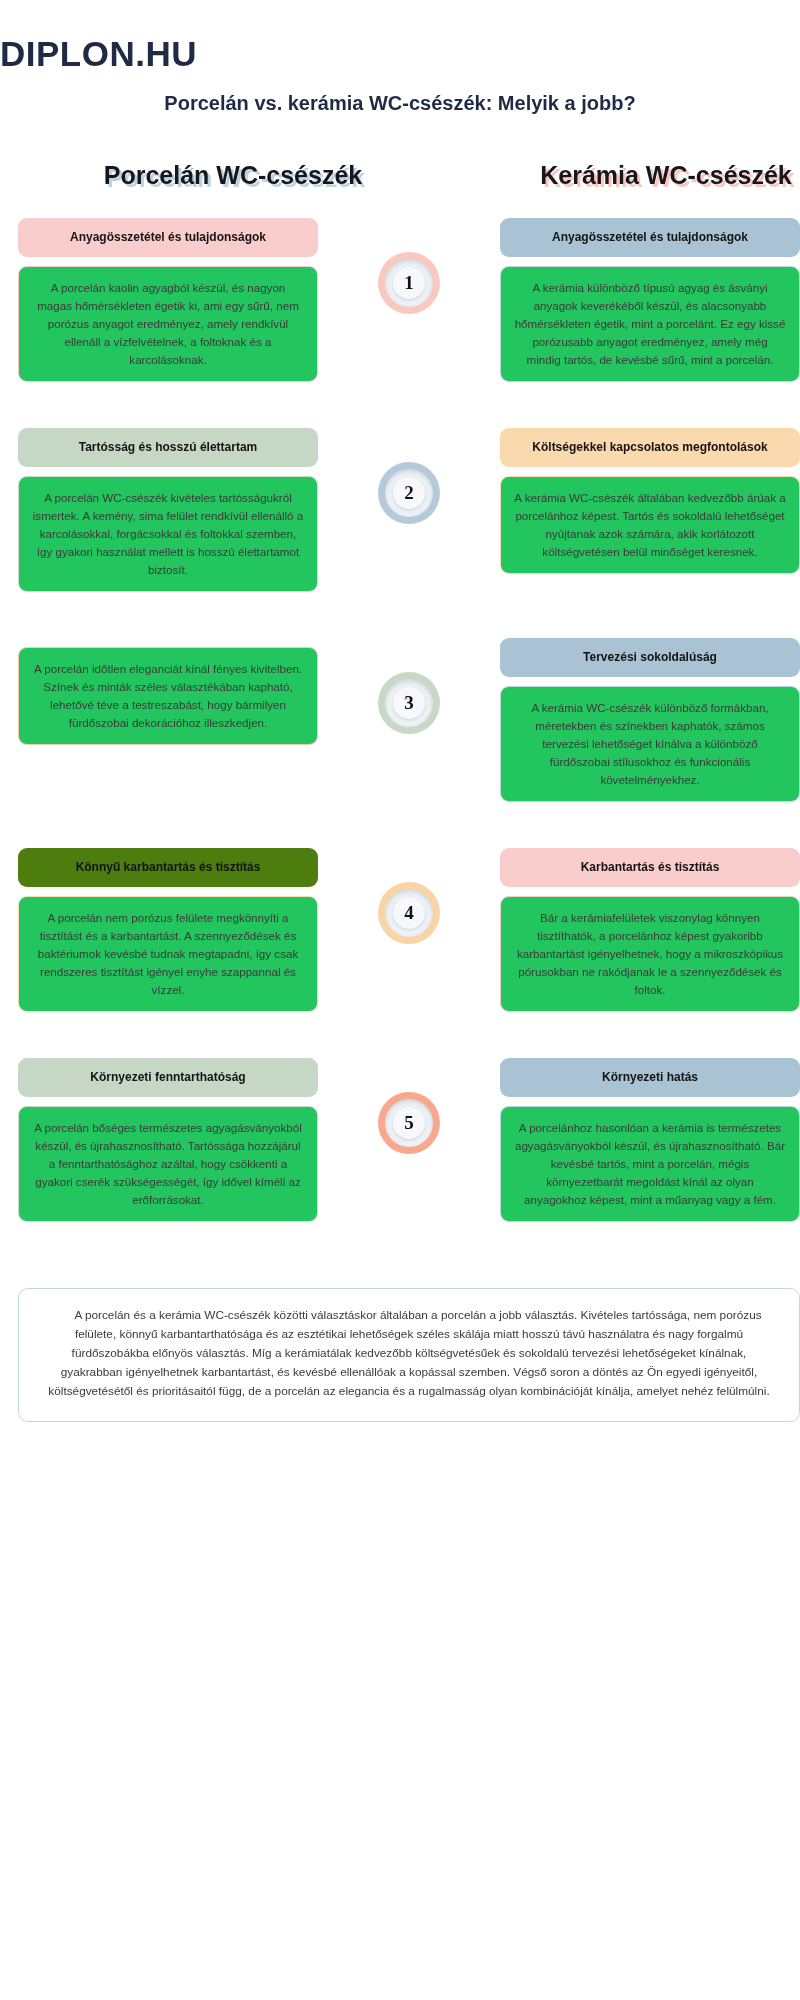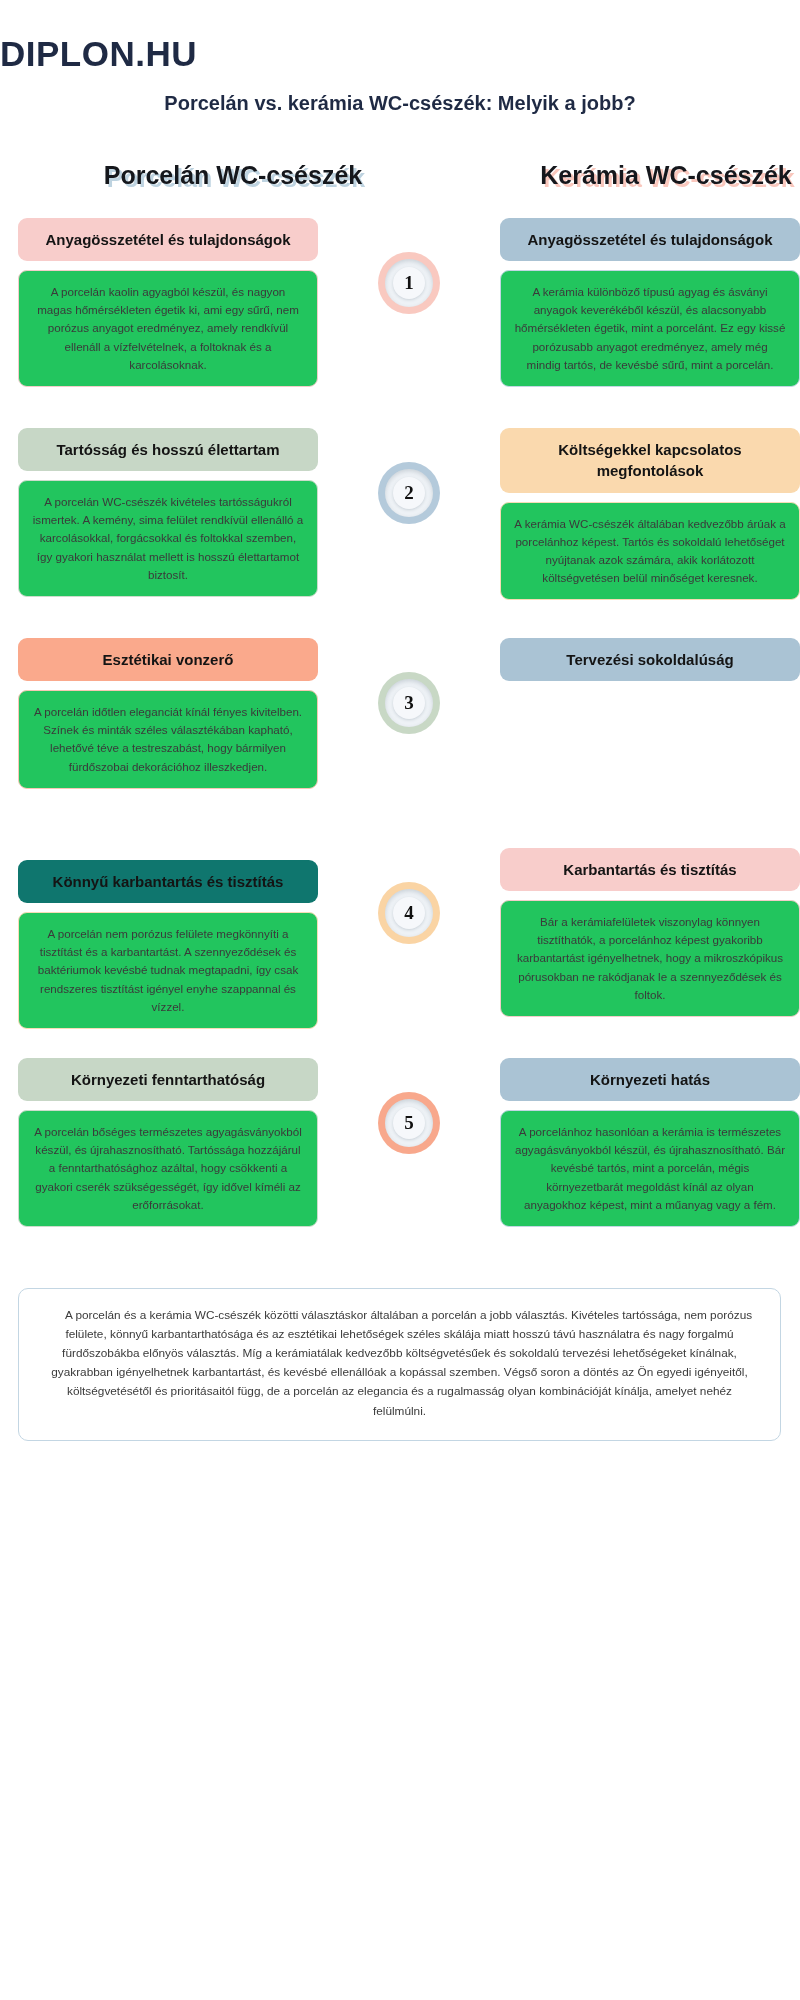--- a/index.html
+++ b/index.html
@@ -69,21 +69,21 @@
     justify-content: center;
     align-items: flex-start;
     padding-top: 34px;
   }
 
   
   .card-head {
     border-radius: 9px;
     padding: 11px 12px;
     text-align: center;
-    font-size: 15px;
+    font-size: 12px;
     font-weight: bold;
     line-height: 1.42;
     color: #141414;
   }
   .card-body {
     margin-top: 9px;
     border-radius: 9px;
     border: 1px solid #e3c8c8;
     background: #22c55e;
     padding: 12px 13px;
@@ -121,21 +121,21 @@
   .badge .num {
     position: relative;
     z-index: 3;
     font-size: 19px;
     font-weight: bold;
     color: #111111;
     font-family: "Liberation Serif", serif;
   }
 
   
-  .summary-wrap { padding: 20px 19px 30px 18px; }
+  .summary-wrap { padding: 20px 0 30px 18px; }
   .summary {
     border: 1px solid #c3d6e3;
     border-radius: 10px;
     background: #ffffff;
     padding: 17px 22px 19px 22px;
     text-align: center;
     font-size: 11.8px;
     line-height: 1.62;
     color: #3a3a3a;
     text-indent: 18px;
@@ -184,37 +184,37 @@
             <div class="num">2</div>
           </div>
         </div>
         <div class="side right">
           <div class="card-head" style="background: rgb(250, 217, 174);">Költségekkel kapcsolatos megfontolások</div>
           <div class="card-body" style="border-color: rgb(247, 220, 182);">A kerámia WC-csészék általában kedvezőbb árúak a porcelánhoz képest. Tartós és sokoldalú lehetőséget nyújtanak azok számára, akik korlátozott költségvetésen belül minőséget keresnek.</div>
         </div>
       </div>
       <div class="row">
         <div class="side left">
-          <div class="card-head" style="background: rgb(250, 169, 140);">Esztétikai vonzerő</div>
           <div class="card-body" style="border-color: rgb(247, 199, 180);">A porcelán időtlen eleganciát kínál fényes kivitelben. Színek és minták széles választékában kapható, lehetővé téve a testreszabást, hogy bármilyen fürdőszobai dekorációhoz illeszkedjen.</div>
         </div>
         <div class="gutter">
           <div class="badge" style="background: rgb(200, 216, 197);">
             <div class="ring2"></div>
             <div class="ring3"></div>
             <div class="num">3</div>
           </div>
         </div>
         <div class="side right">
           <div class="card-head" style="background: rgb(170, 195, 212);">Tervezési sokoldalúság</div>
-        </div>
-      </div>
-      <div class="row">
-        <div class="side left">
-          <div class="card-head" style="background: #0f766e; margin-top: 12px;">Könnyű karbantartás és tisztítás</div>
+          <div class="card-body" style="border-color: rgb(195, 214, 227);">A kerámia WC-csészék különböző formákban, méretekben és színekben kaphatók, számos tervezési lehetőséget kínálva a különböző fürdőszobai stílusokhoz és funkcionális követelményekhez.</div>
+        </div>
+      </div>
+      <div class="row">
+        <div class="side left">
+          <div class="card-head" style="background: #4d7c0f;">Könnyű karbantartás és tisztítás</div>
           <div class="card-body" style="border-color: rgb(247, 220, 182);">A porcelán nem porózus felülete megkönnyíti a tisztítást és a karbantartást. A szennyeződések és baktériumok kevésbé tudnak megtapadni, így csak rendszeres tisztítást igényel enyhe szappannal és vízzel.</div>
         </div>
         <div class="gutter">
           <div class="badge" style="background: rgb(250, 212, 164);">
             <div class="ring2"></div>
             <div class="ring3"></div>
             <div class="num">4</div>
           </div>
         </div>
         <div class="side right">

